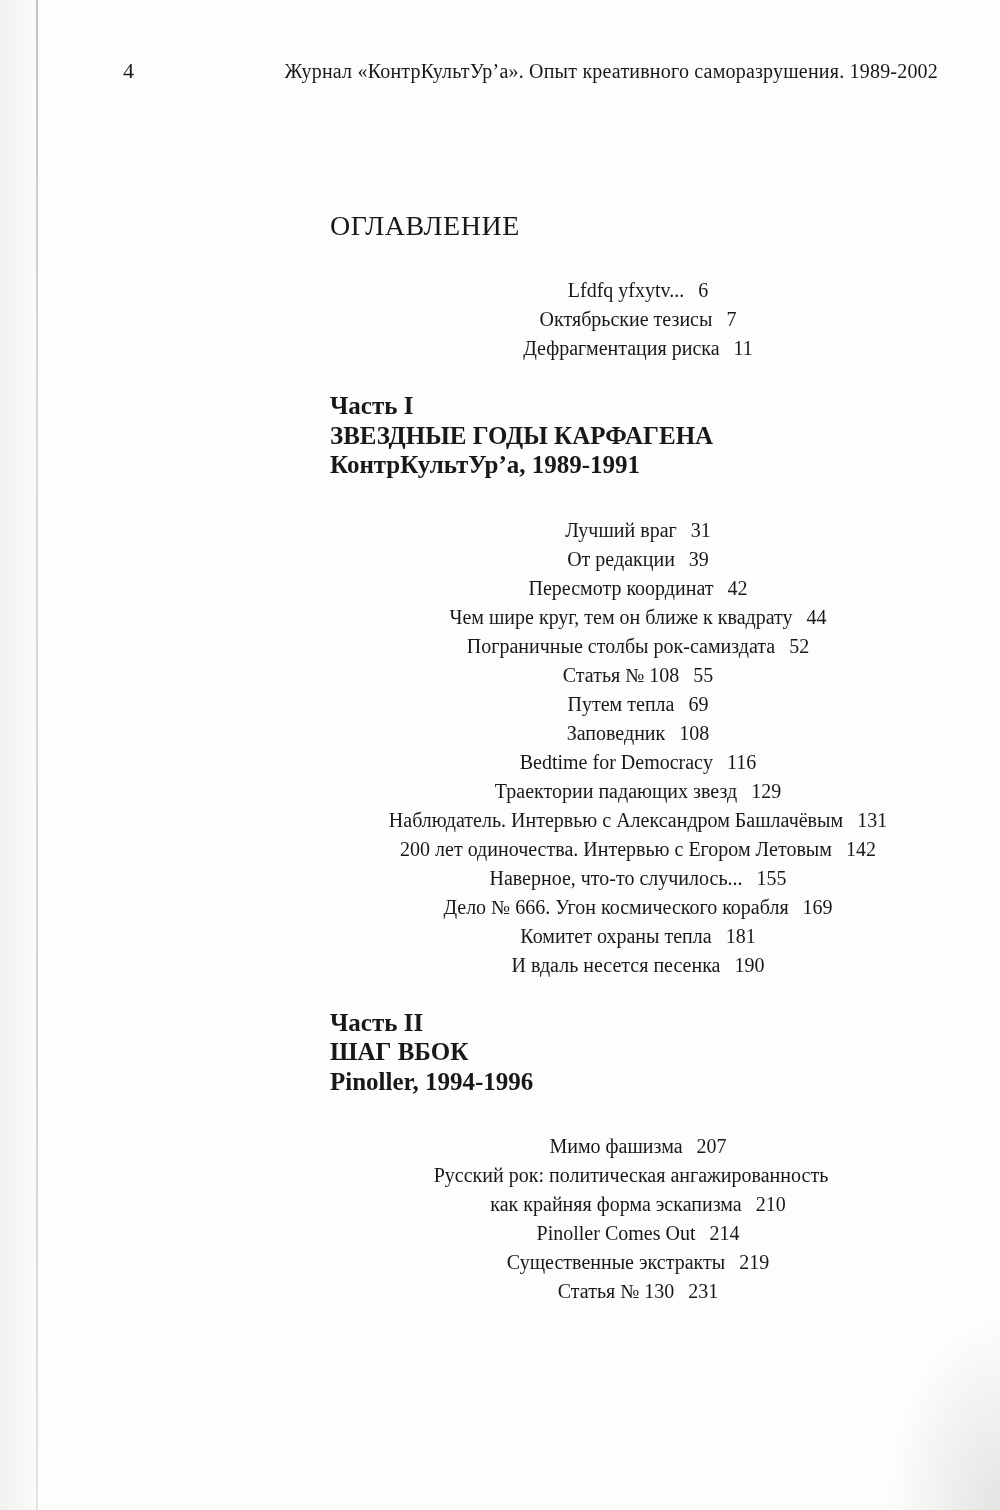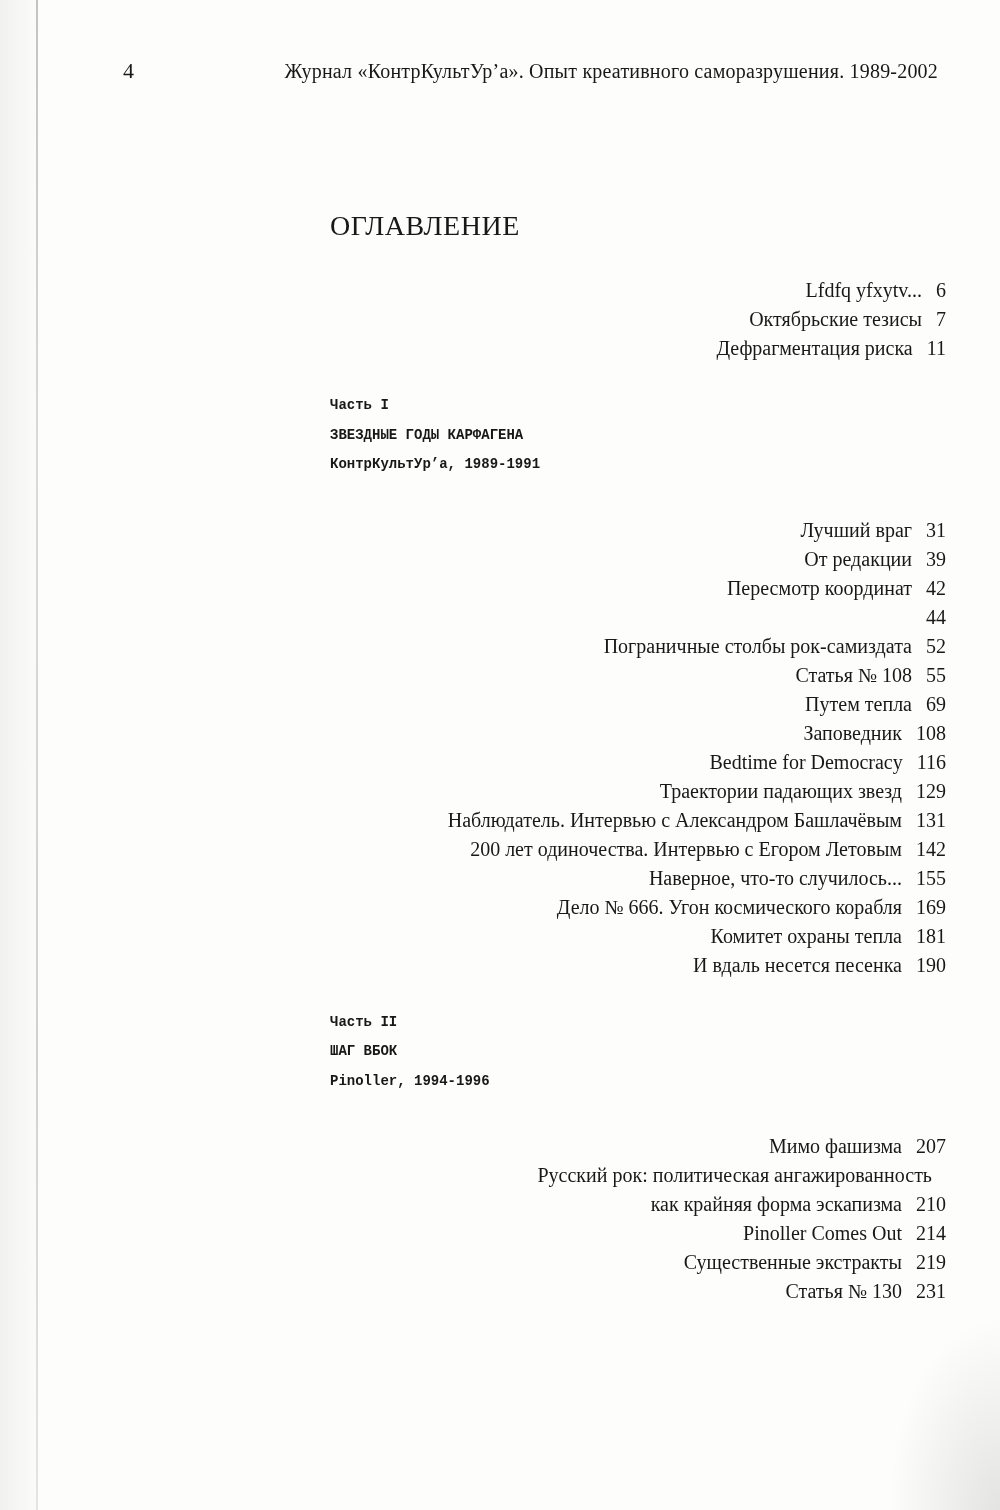--- a/index.html
+++ b/index.html
@@ -65,31 +65,30 @@
   }
   .toc-title {
     margin: 0 0 36px 0;
     font-size: 28px;
     font-weight: normal;
     letter-spacing: 0.5px;
     line-height: 1;
   }
   .toc-heading {
     font-weight: bold;
-    font-size: 14px;
+    font-size: 25px;
     line-height: 29.5px;
     margin: 28px 0 36px 0;
-    font-family: Liberation Mono, monospace;
   }
   .toc-entries {
     font-size: 20px;
   }
   .toc-row {
     display: flex;
-    justify-content: flex-end;
+    justify-content: center;
     align-items: baseline;
     line-height: 29px;
   }
   .toc-entry-title {
     padding-right: 14px;
   }
   .toc-page {
     white-space: nowrap;
     text-align: right;
   }
@@ -135,20 +134,21 @@
           </div>
           <div class="toc-row">
             <span class="toc-entry-title">От редакции</span>
             <span class="toc-page">39</span>
           </div>
           <div class="toc-row">
             <span class="toc-entry-title">Пересмотр координат</span>
             <span class="toc-page">42</span>
           </div>
           <div class="toc-row">
+            <span class="toc-entry-title">Чем шире круг, тем он ближе к квадрату</span>
             <span class="toc-page">44</span>
           </div>
           <div class="toc-row">
             <span class="toc-entry-title">Пограничные столбы рок-самиздата</span>
             <span class="toc-page">52</span>
           </div>
           <div class="toc-row">
             <span class="toc-entry-title">Статья № 108</span>
             <span class="toc-page">55</span>
           </div>

